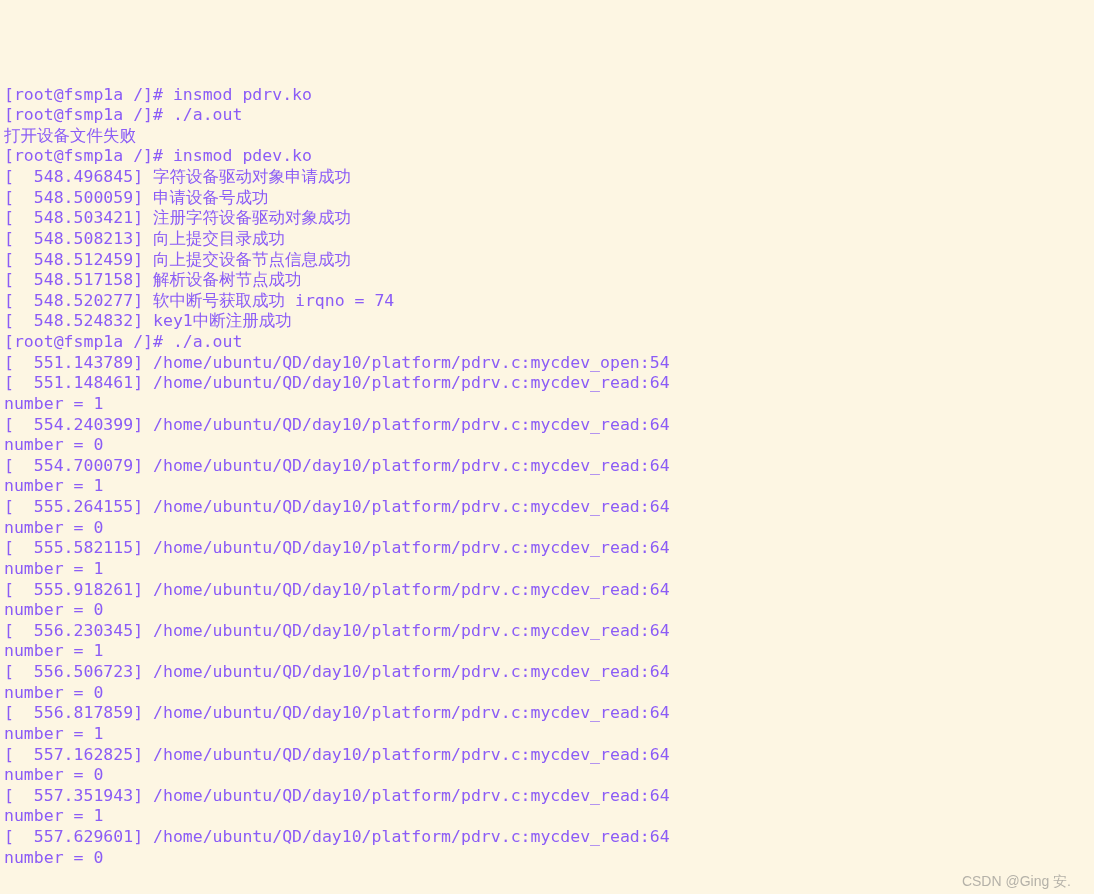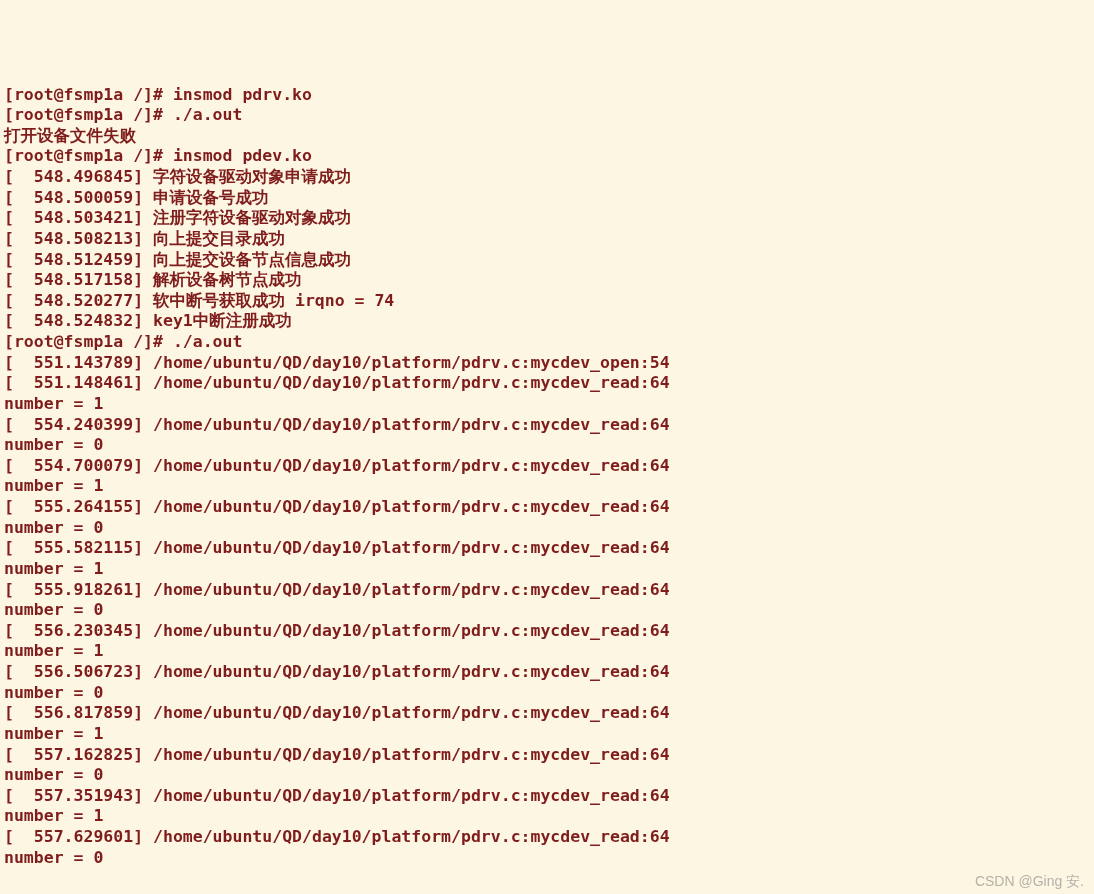--- a/index.html
+++ b/index.html
@@ -9,24 +9,24 @@
     font-family: "Consolas", "DejaVu Sans Mono", "Courier New", monospace;
     font-size: 16.5px;
     line-height: 1.25;
     white-space: pre;
     color: #586e75;
     width: 1094px;
     height: 894px;
     box-sizing: border-box;
     overflow: hidden;
   }
-  .line { color: #7f1d1d; font-weight: bold; }
+  .line { color: #8b5cf6; }
   .watermark {
     position: fixed;
-    right: 10px;
+    right: 23px;
     bottom: 4px;
     font-size: 14px;
     color: rgba(120,120,120,0.55);
     font-family: sans-serif;
     white-space: nowrap;
   }
 </style>
 </head>
 <body>
 

